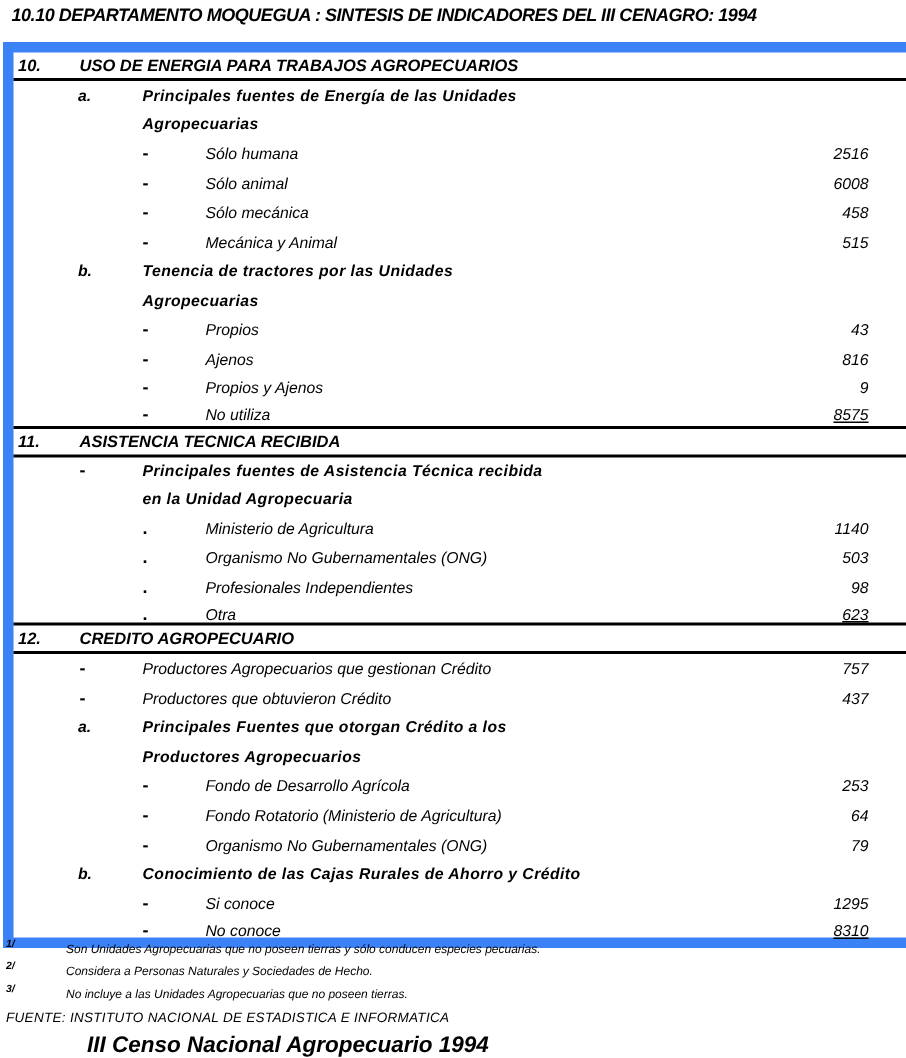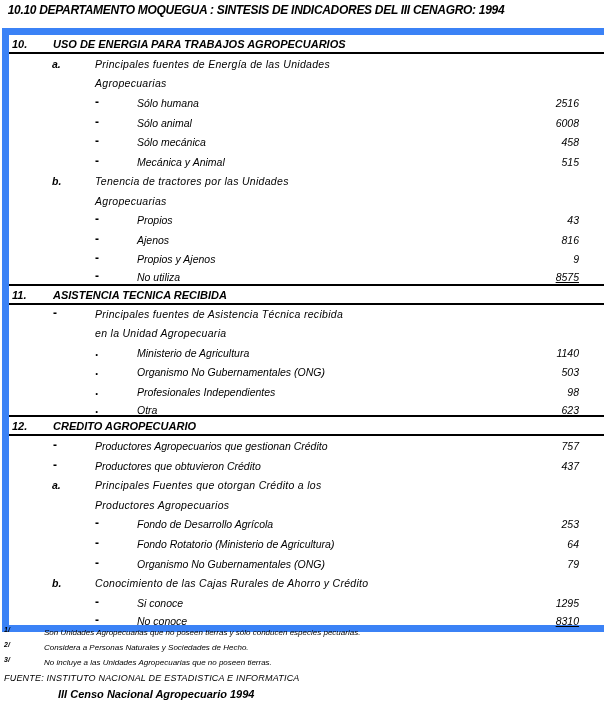--- a/index.html
+++ b/index.html
@@ -14,29 +14,29 @@
   .sec-head.top-border { border-top: 2px solid #000; }
   .sec-head .num { position: absolute; left: 3px; top: 3px; }
   .sec-head .label { position: absolute; left: 44px; top: 3px; }
   .row { position: absolute; left: 0; width: 598px; height: 18px; font-size: 10.5px; font-style: italic; }
   .row .marker { position: absolute; left: 43px; top: 2px; font-weight: bold; font-style: italic; }
   .row .marker.bullet { left: 44px; top: 0px; font-weight: bold; font-style: normal; font-size: 12px; }
   .row .marker.bullet2 { left: 86px; top: 0px; font-weight: bold; font-style: normal; font-size: 12px; }
   .row .text { position: absolute; top: 2px; }
   .row .text.l1 { left: 86px; }
   .row .text.l2 { left: 128px; }
-  .row .text.bold { font-weight: normal; letter-spacing: 0.3px; }
+  .row .text.bold { font-weight: bold; letter-spacing: 0.3px; }
   .row .value { position: absolute; right: 28px; top: 2px; text-align: center; }
   .row .value.underline { text-decoration: underline; }
   .notes { position: absolute; left: 0; top: 628px; width: 604px; font-size: 8px; font-style: italic; }
   .note { position: absolute; left: 0; width: 604px; height: 14px; }
   .note .mark { position: absolute; left: 4px; top: -2px; font-size: 7px; font-weight: bold; }
   .note .ntext { position: absolute; left: 44px; top: 0; }
   .source { position: absolute; left: 4px; top: 673px; font-size: 9px; font-style: italic; letter-spacing: 0.2px; }
-  .census { position: absolute; left: 58px; top: 688px; font-size: 11px; font-weight: bold; font-style: italic; }
+  .census { position: absolute; left: 58px; top: 688px; font-size: 15px; font-weight: bold; font-style: italic; }
 </style>
 </head>
 <body>
 
 <div class="title">10.10 DEPARTAMENTO MOQUEGUA : SINTESIS DE INDICADORES DEL III CENAGRO: 1994</div>
 
 <div class="table">
 
   <div class="sec-head" style="top:0px;">
     <span class="num">10.</span>

